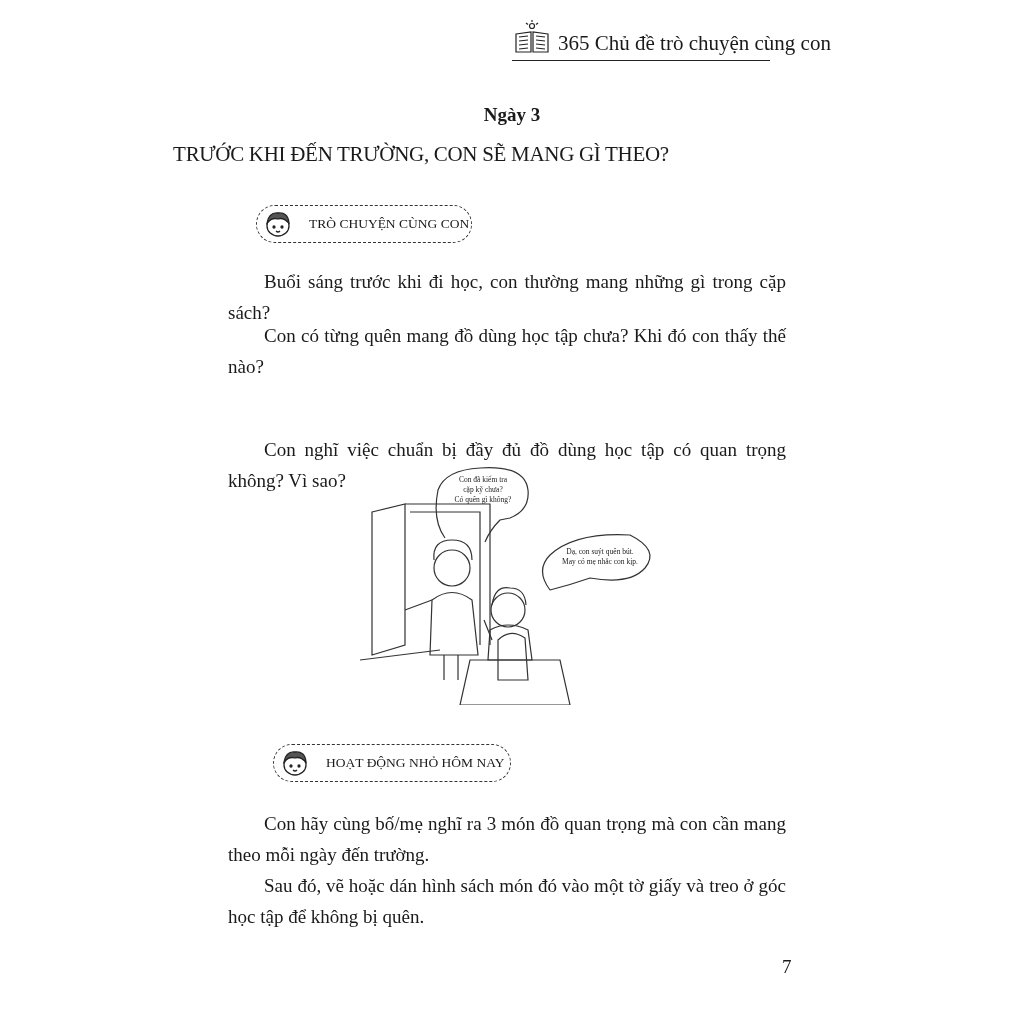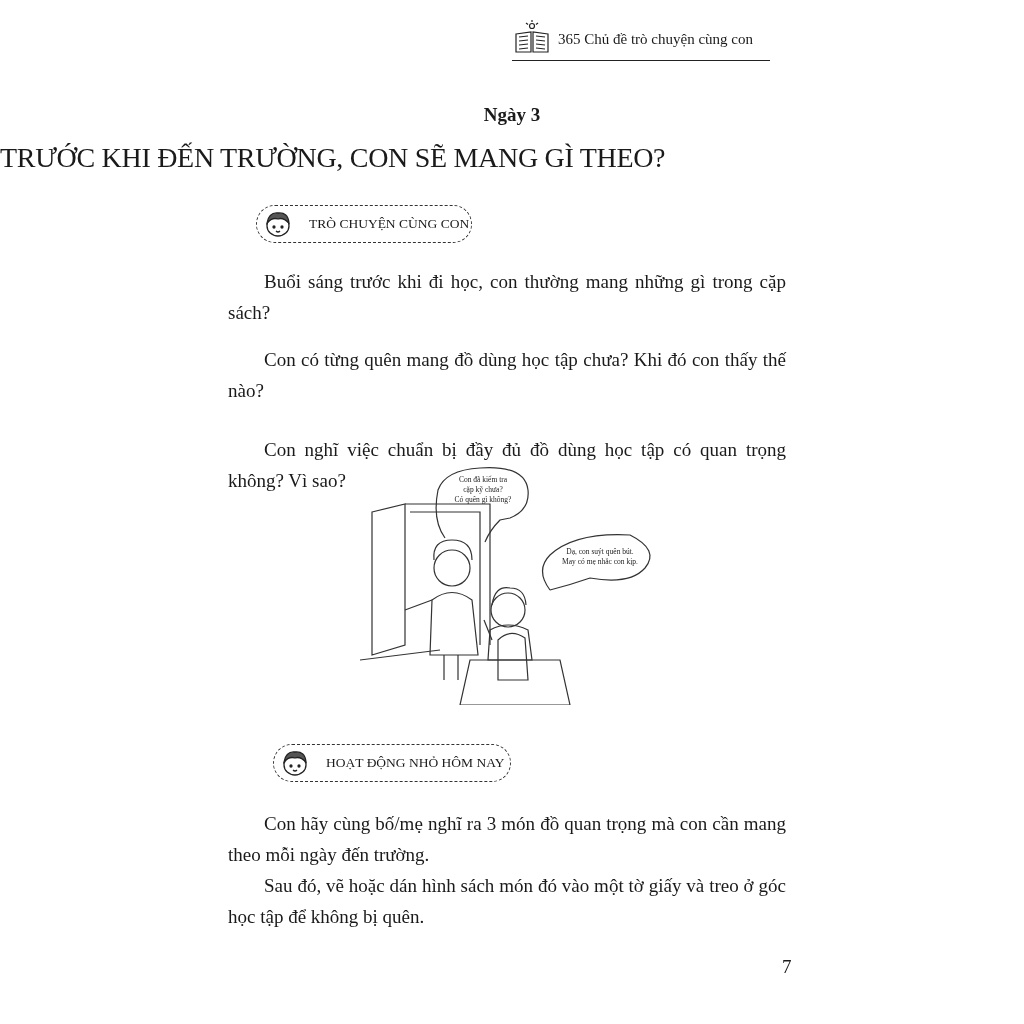--- a/index.html
+++ b/index.html
@@ -2,24 +2,24 @@
 <html><head>
   <meta charset="utf-8">
   <style>
     html, body { margin: 0; padding: 0; }
     body {
       width: 1024px; height: 1024px; background: #ffffff; position: relative; overflow: hidden;
       font-family: "DejaVu Serif", "Liberation Serif", serif; color: #1a1a1a;
     }
     .header { position: absolute; left: 512px; top: 18px; width: 258px; height: 44px; }
     .header-icon { position: absolute; left: 2px; top: 2px; width: 36px; height: 34px; }
-    .header-title { position: absolute; left: 46px; top: 13px; font-size: 15px; white-space: nowrap; font-family: "Liberation Serif", serif; }
+    .header-title { position: absolute; left: 46px; top: 13px; font-size: 21px; white-space: nowrap; font-family: "Liberation Serif", serif; }
     .header-rule { position: absolute; left: 0; top: 42px; width: 258px; height: 1px; background: #222; }
     .day-title { position: absolute; left: 0; width: 1024px; top: 104px; text-align: center; font-size: 19px; font-weight: bold; font-family: "Liberation Serif", serif; }
-    .topic-title { position: absolute; left: 0; width: 842px; top: 142px; text-align: left; font-size: 28px; font-family: "Liberation Serif", serif; letter-spacing: -0.3px; }
+    .topic-title { position: absolute; left: 0; width: 842px; top: 142px; text-align: center; font-size: 21px; font-family: "Liberation Serif", serif; letter-spacing: -0.3px; }
     .section-badge {
       position: absolute; border: 1.6px dashed #333; border-radius: 22px; height: 36px;
       display: flex; align-items: center;
     }
     .badge-face { width: 30px; height: 30px; margin-left: 6px; }
     .badge-label { font-size: 13.5px; margin-left: 16px; font-family: "Liberation Serif", serif; white-space: nowrap; }
     .para { position: absolute; left: 228px; width: 558px; font-size: 19px; line-height: 31px; font-family: "Liberation Serif", serif; text-align: justify; text-indent: 36px; }
     .illustration { position: absolute; left: 360px; top: 460px; width: 300px; height: 245px; }
     .bubble-text { font-family: "Liberation Serif", serif; font-size: 7.5px; fill: #222; }
     .page-number { position: absolute; left: 782px; top: 956px; font-size: 19px; font-family: "Liberation Serif", serif; }
@@ -60,21 +60,21 @@
       <path d="M4 14 Q6 3 15 4 Q25 3 26 14 Q20 8 15 10 Q9 8 4 14 Z" fill="#555"></path>
       <circle cx="11" cy="18" r="1" fill="#222"></circle>
         <circle cx="19" cy="18" r="1" fill="#222"></circle>
       <path d="M13 22 Q15 24 17 22"></path>
     </g>
   </svg>
   <span class="badge-label">TRÒ CHUYỆN CÙNG CON</span>
 </div>
 
 <div class="para" style="top:266px;">Buổi sáng trước khi đi học, con thường mang những gì trong cặp sách?</div>
-<div class="para" style="top:344px;">Con có từng quên mang đồ dùng học tập chưa? Khi đó con thấy thế nào?</div>
+<div class="para" style="top:320px;">Con có từng quên mang đồ dùng học tập chưa? Khi đó con thấy thế nào?</div>
 <div class="para" style="top:390px;margin-top:44px;">Con nghĩ việc chuẩn bị đầy đủ đồ dùng học tập có quan trọng không? Vì sao?</div>
 
 <svg class="illustration" viewBox="0 0 300 245">
   <g fill="none" stroke="#333" stroke-width="1.2">
     <path d="M12 52 L45 44 L45 185 L12 195 Z"></path>
       <path d="M45 44 L130 44 L130 185"></path>
       <path d="M50 52 L120 52 L120 185"></path>
     <line x1="0" y1="200" x2="80" y2="190"></line>
     <path d="M85 78 Q72 60 78 30 Q85 10 120 8 Q165 5 168 30 Q170 50 150 58 L140 60 Q130 70 125 82"></path>
     <path d="M190 130 Q175 110 190 95 Q215 72 270 75 Q300 90 285 108 Q270 125 230 118 Q210 125 190 130"></path>

